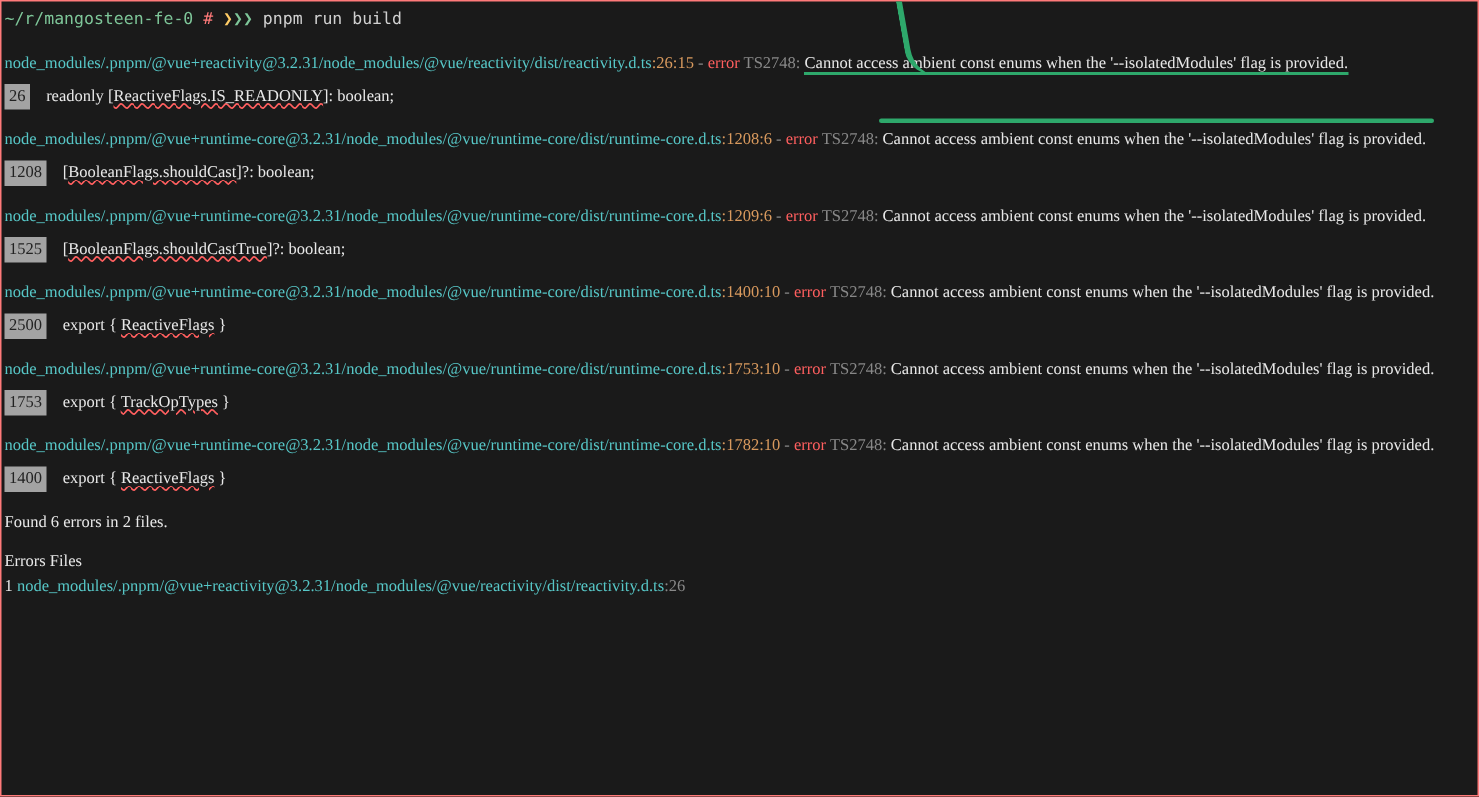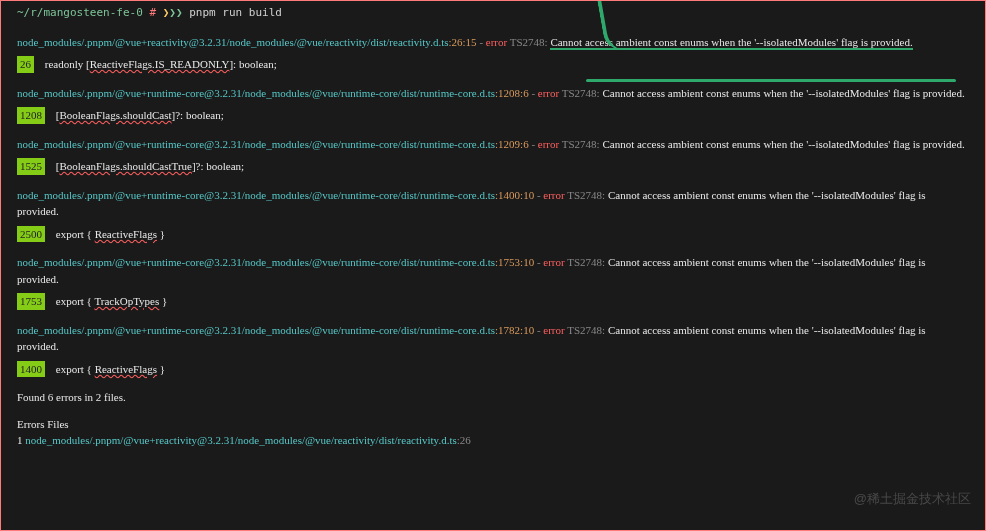--- a/index.html
+++ b/index.html
@@ -11,39 +11,39 @@
     line-height: 1.5;
     width: 986px;
     height: 531px;
     overflow: hidden;
     position: relative;
   }
   .terminal {
     border: 1px solid #ff7a7a;
     width: 986px;
     height: 531px;
-    padding: 4px 16px;
+    padding: 4px 2px;
     overflow: hidden;
     position: relative;
   }
   .prompt-line { white-space: nowrap; }
   .path { color: #7ec699; }
   .hash { color: #ff7a7a; }
   .sep { color: #ffcc66; }
   .sep-gt { color: #7ec699; }
   .cmd { color: #d0d0d0; }
   .gray { color: #888; }
   .teal { color: #57c7c7; }
   .orange { color: #d99a5e; }
   .red { color: #ff5f5f; }
   .white { color: #e8e8e8; }
   .block { margin-top: 12px; font-family: Liberation Serif, serif; }
   .block-tight { margin-top: 4px; }
   .line-num {
-    background: #84cc16;
+    background: #a3a3a3;
     color: #222;
     padding: 0 3px;
     margin-right: 8px;
     display: inline-block;
   }
   .code-line { margin-top: 6px; }
   .underline-wavy {
     text-decoration: wavy underline;
     text-decoration-color: #ff5f5f;
   }
@@ -123,14 +123,13 @@
     </div>
 
   <div class="block">
     <div class="white">Found 6 errors in 2 files.</div>
     <div style="height:10px"></div>
     <div class="white">Errors  Files</div>
     <div><span class="white">     1  </span><span class="teal">node_modules/.pnpm/@vue+reactivity@3.2.31/node_modules/@vue/reactivity/dist/reactivity.d.ts</span><span class="gray">:26</span></div>
 
   </div>
 
-  <div class="watermark">@稀土掘金技术社区</div>
 </div>
 
 </body></html>

